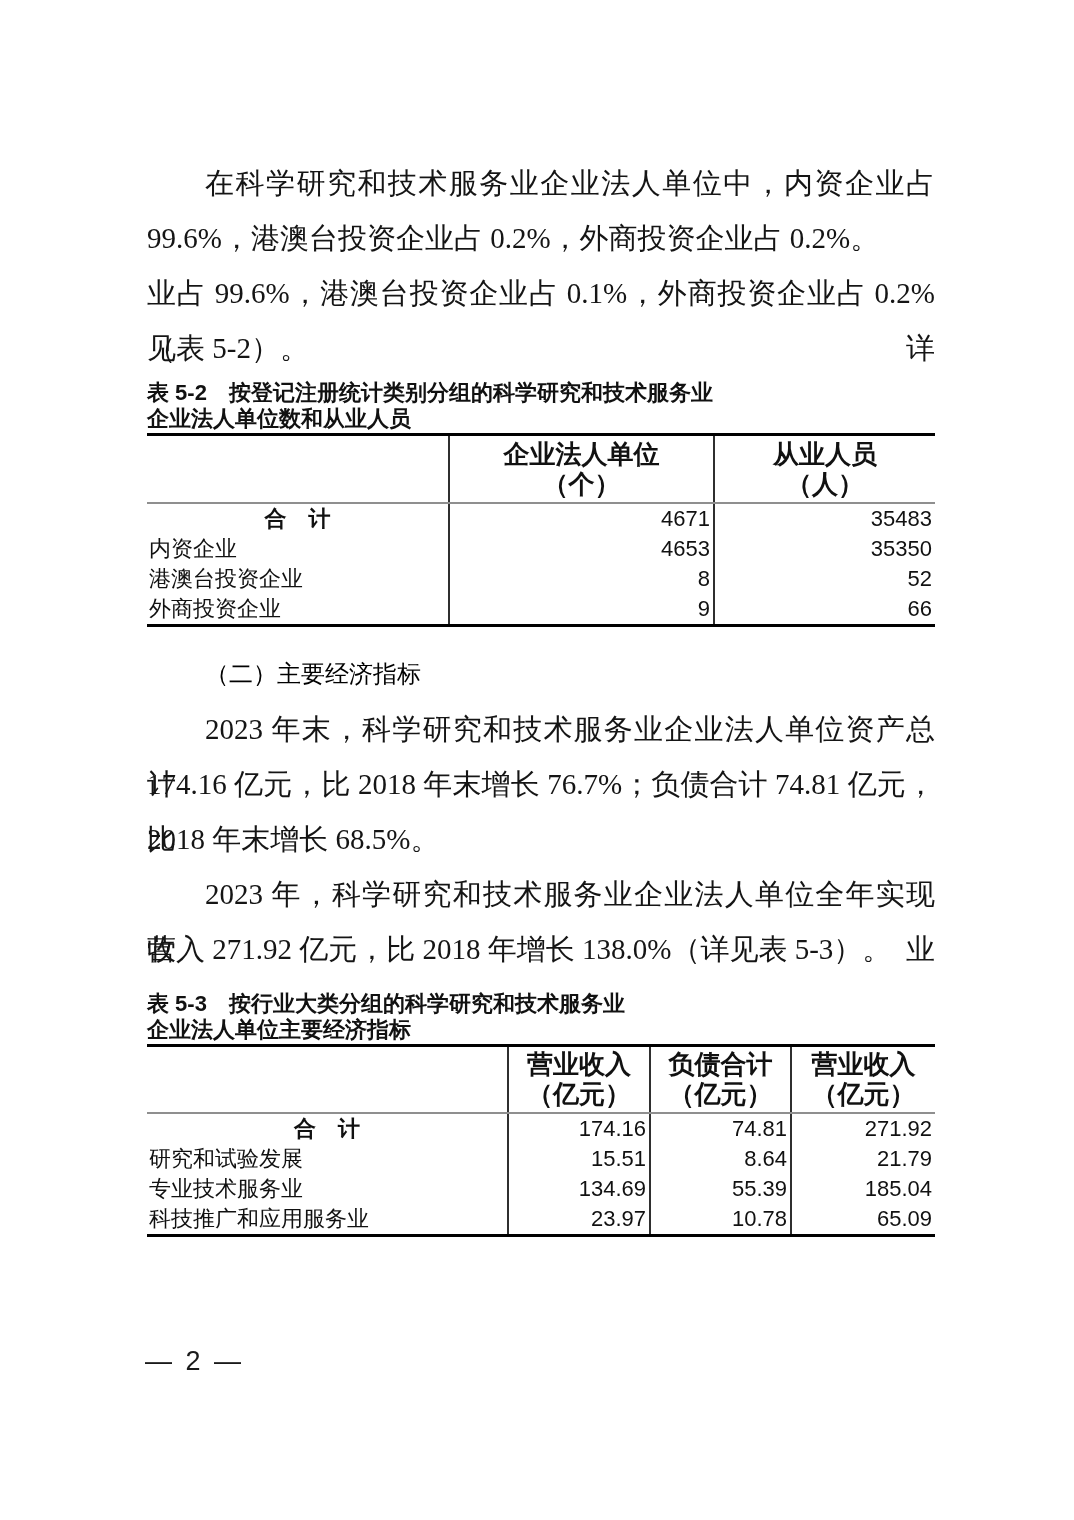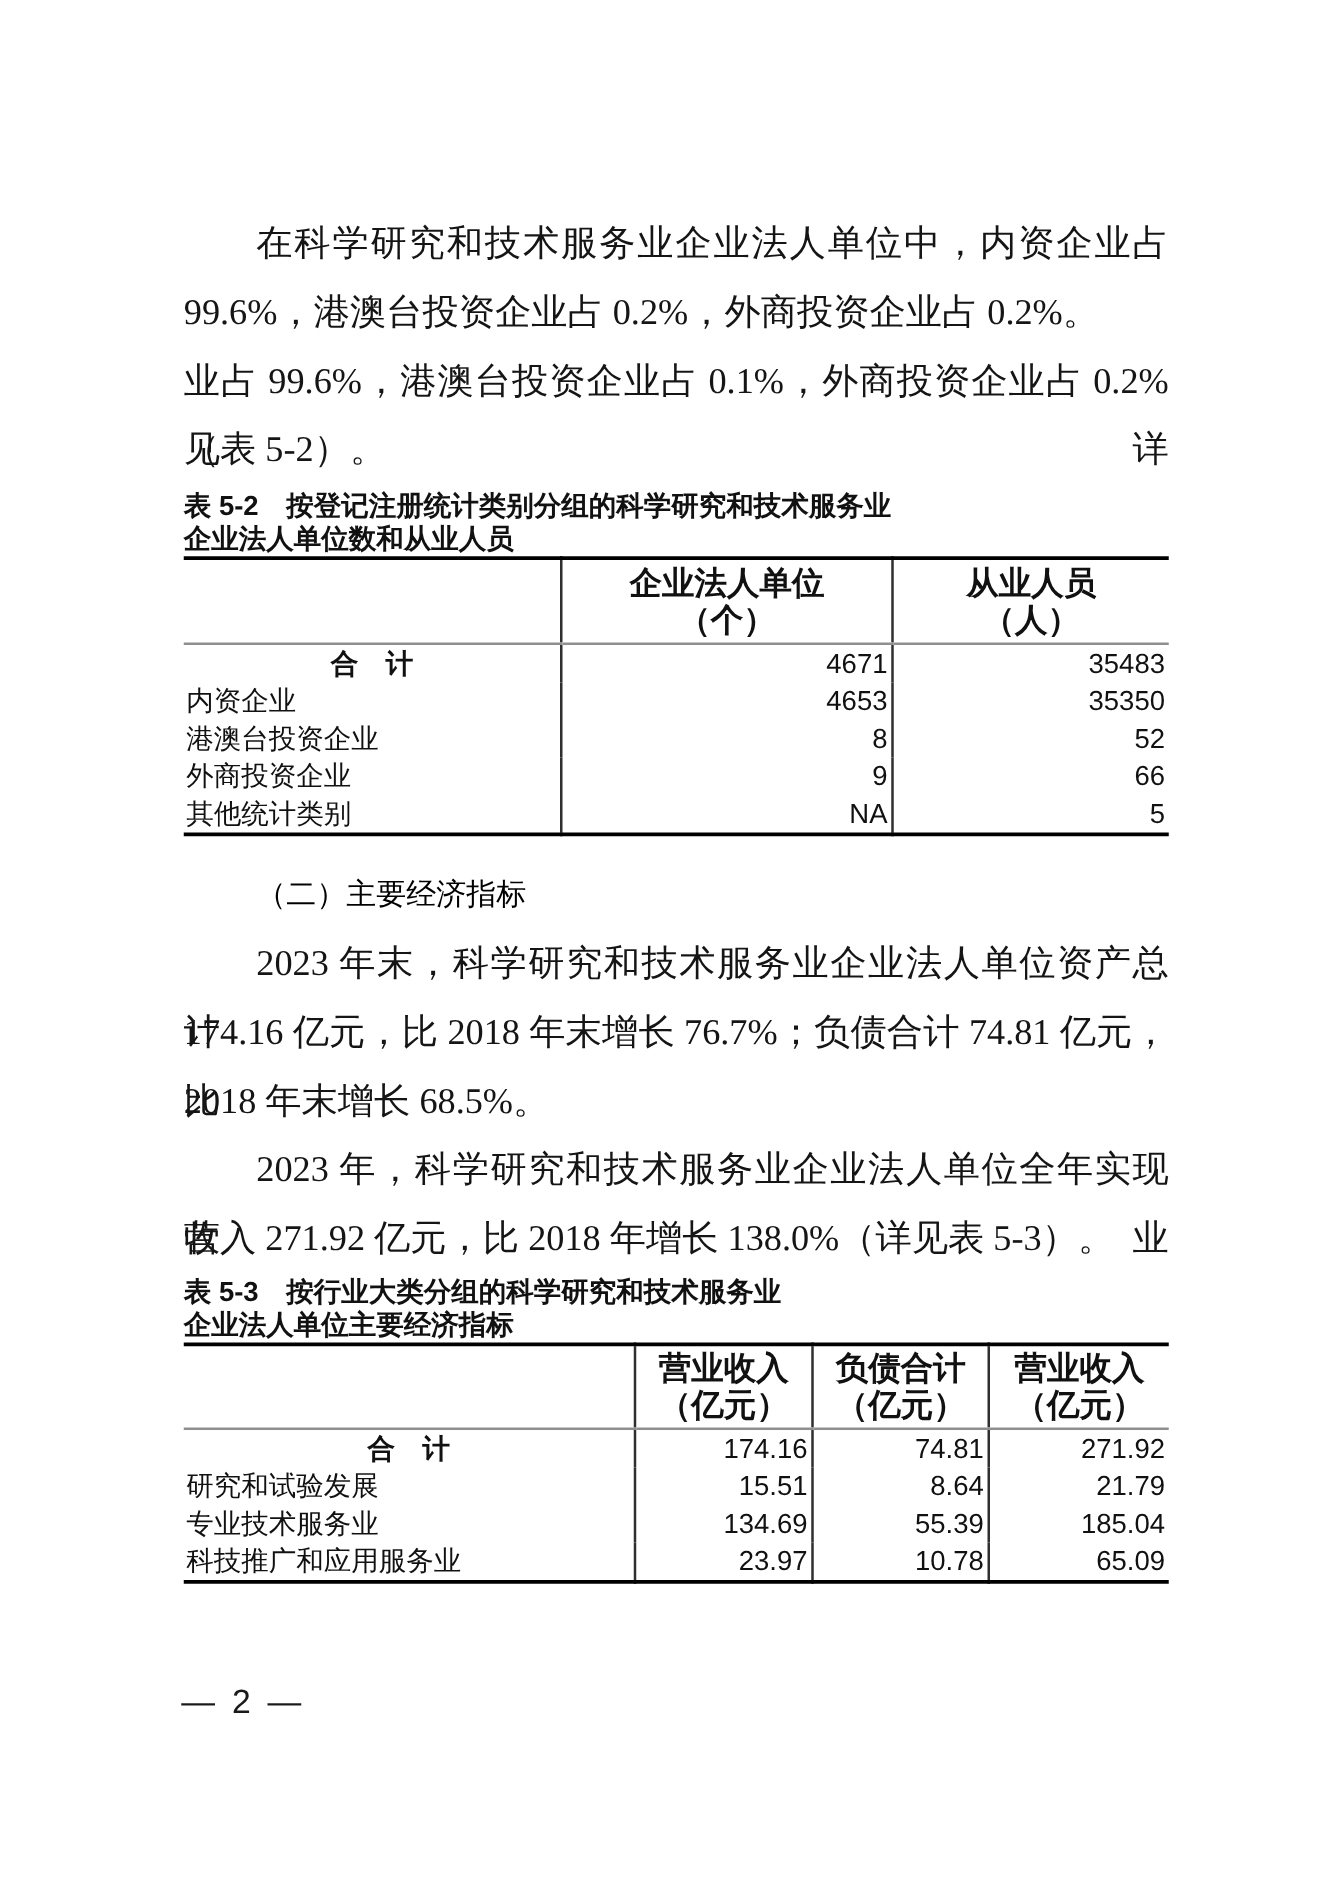--- a/index.html
+++ b/index.html
@@ -2,41 +2,41 @@
 <html><head>
 <meta charset="utf-8">
 <style>
   * { margin:0; padding:0; box-sizing:border-box; }
   html, body { background:#ffffff; }
   .page {
     position:relative; width:1074px; height:1520px;
     background:#ffffff; overflow:hidden; color:#111;
     font-family:"Liberation Serif","DejaVu Serif",serif;
   }
-  .content { position:absolute; left:147px; top:168px; width:788px; }
+  .content { position:absolute; left:147px; top:156px; width:788px; }
 
   .bline {
     font-size:29px; line-height:55px; height:55px;
     text-align:justify; text-align-last:justify;
     white-space:normal; color:#151515;
   }
   .bline.last { text-align-last:left; }
   .bline.indent { text-indent:58px; }
 
   .section-heading {
     font-size:24px; font-weight:normal; line-height:55px; height:55px;
     margin-top:20px; text-indent:58px; color:#000000;
   }
 
   .tbl-caption {
     text-align:left; font-weight:bold; font-size:22px; line-height:26px;
     font-family:"Liberation Sans","DejaVu Sans",sans-serif; color:#111;
   }
   .cap52 { margin-top:4px; }
-  .cap53 { margin-top:2px; }
+  .cap53 { margin-top:14px; }
 
   table.datatable {
     border-collapse:collapse; width:788px; table-layout:fixed;
     border-top:3px solid #000; border-bottom:3px solid #000;
     margin-top:1px;
   }
   table.datatable thead th {
     font-family:"Liberation Sans","DejaVu Sans",sans-serif;
     font-weight:bold; font-size:26px; line-height:30px;
     height:68px; vertical-align:middle; text-align:center;
@@ -113,25 +113,20 @@
         </tr>
         <tr>
           <td class="lbl">港澳台投资企业</td>
           <td class="v num">8</td>
           <td class="v num">52</td>
         </tr>
         <tr>
           <td class="lbl">外商投资企业</td>
           <td class="v num">9</td>
           <td class="v num">66</td>
-        </tr>
-        <tr>
-          <td class="lbl">其他统计类别</td>
-          <td class="v num">NA</td>
-          <td class="v num">5</td>
         </tr>
       </tbody>
     </table>
 
     <div class="section-heading">（二）主要经济指标</div>
 
     <div>
       <div class="bline indent">2023 年末，科学研究和技术服务业企业法人单位资产总计</div>
       <div class="bline">174.16 亿元，比 2018 年末增长 76.7%；负债合计 74.81 亿元，比</div>
       <div class="bline last">2018 年末增长 68.5%。</div>

